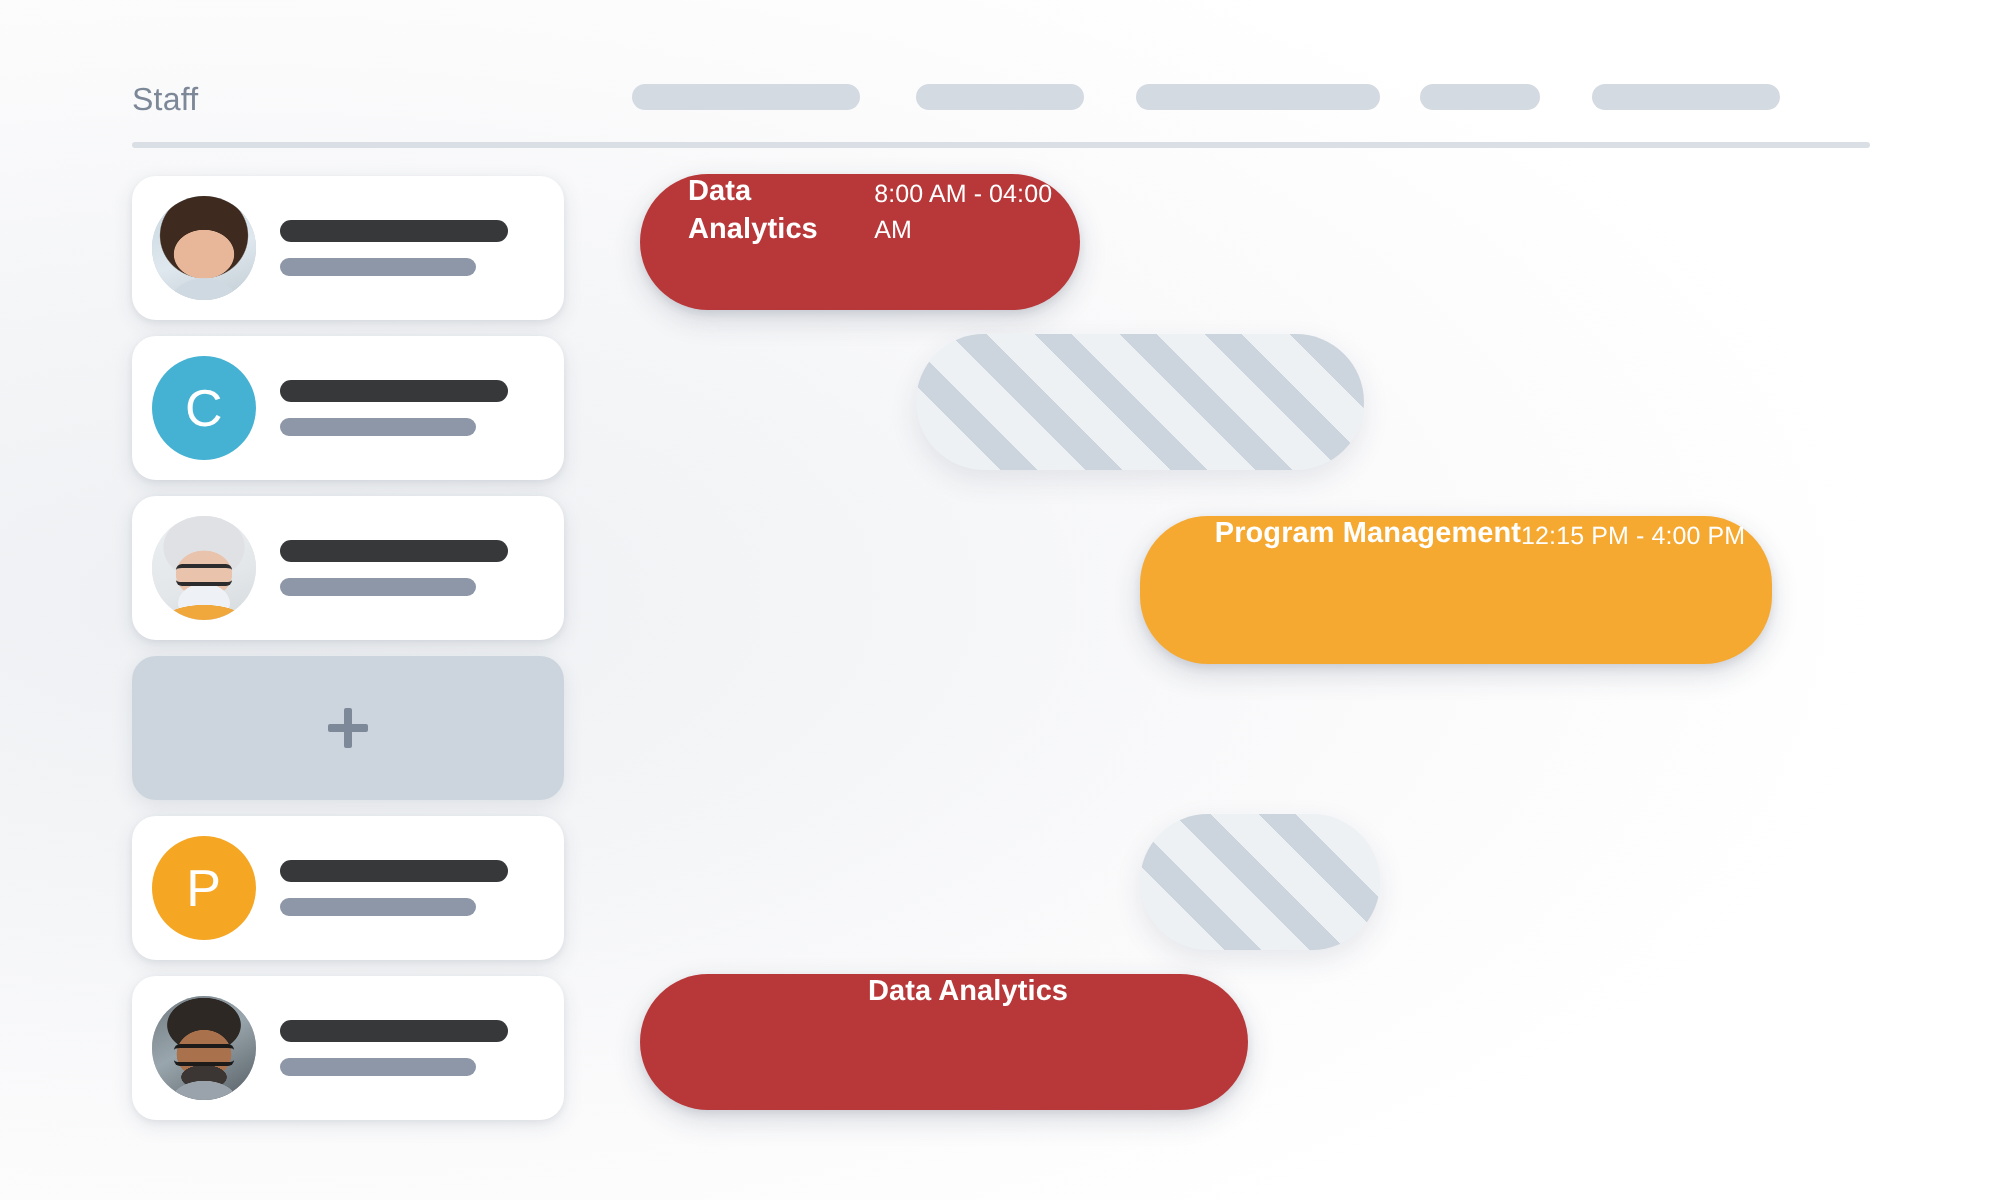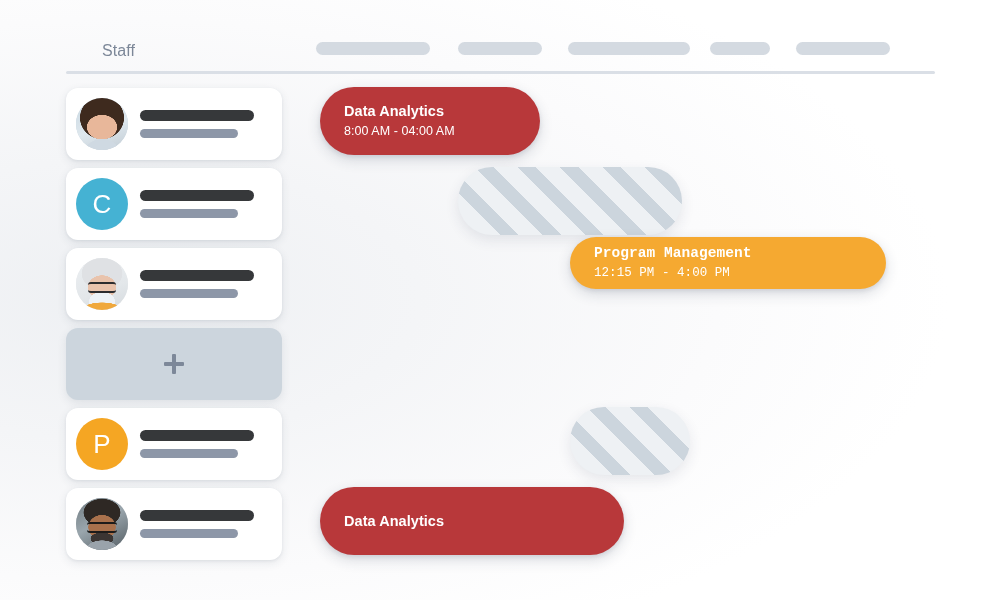--- a/index.html
+++ b/index.html
@@ -34,21 +34,20 @@
   }
   .header-title {
     position: absolute;
     left: 66px;
     top: 41px;
     font-size: 16px;
     font-weight: 400;
     color: #7c8798;
     letter-spacing: 0.1px;
     line-height: 20px;
-    margin-left: 36px;
   }
   .header-rule {
     position: absolute;
     left: 66px;
     top: 71px;
     width: 869px;
     height: 3px;
     border-radius: 2px;
     background: #dadfe6;
   }
@@ -156,21 +155,20 @@
     top: 0;
     width: 1000px;
     height: 600px;
   }
   .event {
     position: absolute;
     border-radius: 34px;
     box-sizing: border-box;
     padding: 0 0 0 24px;
     display: flex;
-    flex-direction: column;
     justify-content: center;
     color: #ffffff;
     box-shadow: 0 5px 14px rgba(40, 52, 74, 0.16),
                 0 2px 4px rgba(40, 52, 74, 0.10);
   }
   .event-title {
     font-size: 14.5px;
     font-weight: 700;
     line-height: 19px;
     letter-spacing: 0.05px;
@@ -265,21 +263,21 @@
         </div>
       </div>
     </div>
 
   <div class="timeline">
       <div class="event" style="left: 320px; top: 87px; width: 220px; height: 68px; background: rgb(184, 56, 58);">
         <div class="event-title">Data Analytics</div>
         <div class="event-time">8:00 AM - 04:00 AM</div>
       </div>
       <div class="event ghost" style="left: 458px; top: 167px; width: 224px; height: 68px;"></div>
-      <div class="event" style="left: 570px; top: 237px; width: 316px; height: 52px; background: rgb(245, 169, 49); font-family: Liberation Mono, monospace;">
+      <div class="event" style="left: 570px; top: 258px; width: 316px; height: 74px; background: rgb(245, 169, 49);">
         <div class="event-title">Program Management</div>
         <div class="event-time">12:15 PM - 4:00 PM</div>
       </div>
       <div class="event ghost" style="left: 570px; top: 407px; width: 120px; height: 68px;"></div>
       <div class="event" style="left: 320px; top: 487px; width: 304px; height: 68px; background: rgb(184, 56, 58);">
         <div class="event-title">Data Analytics</div>
       </div>
     </div>
 
 </div>

